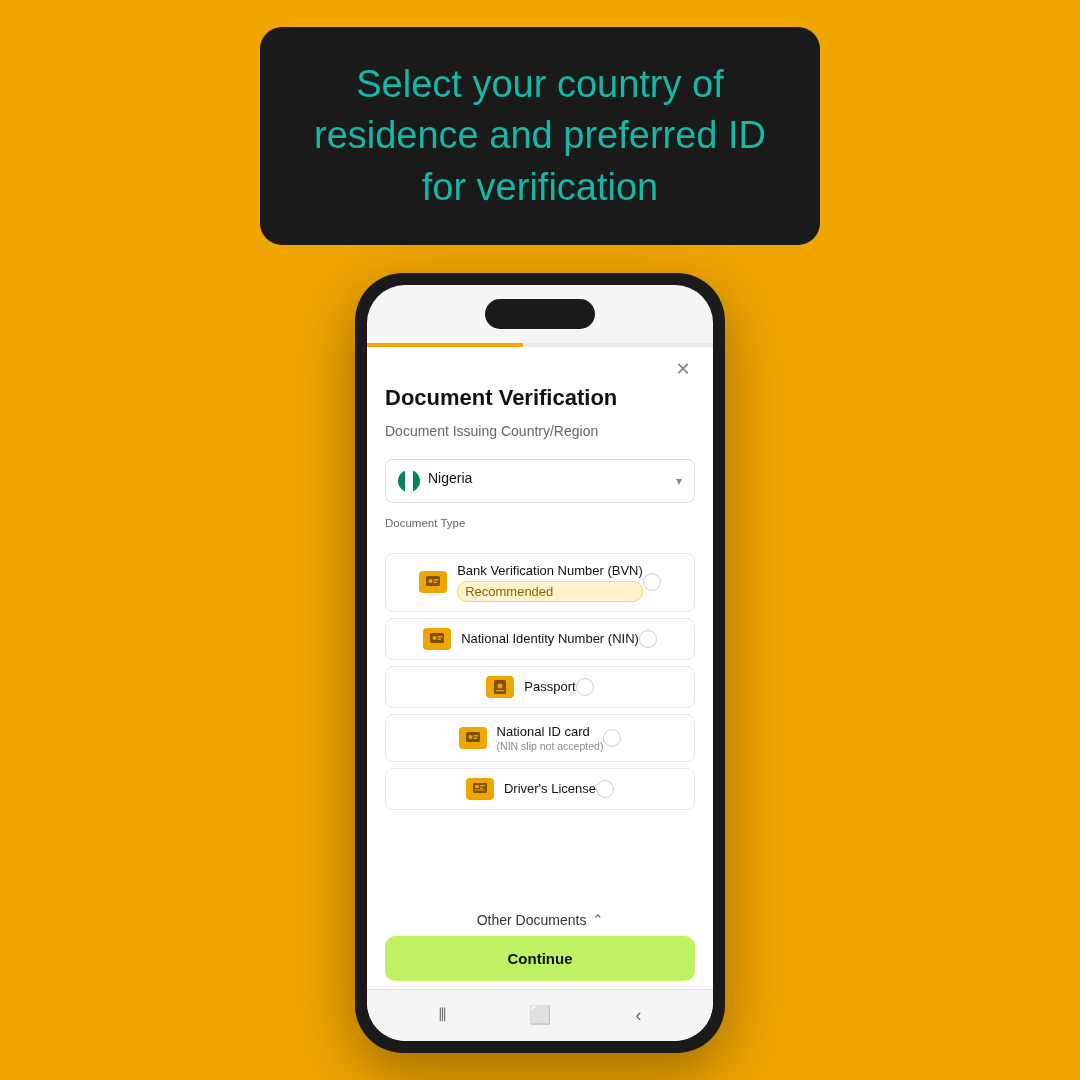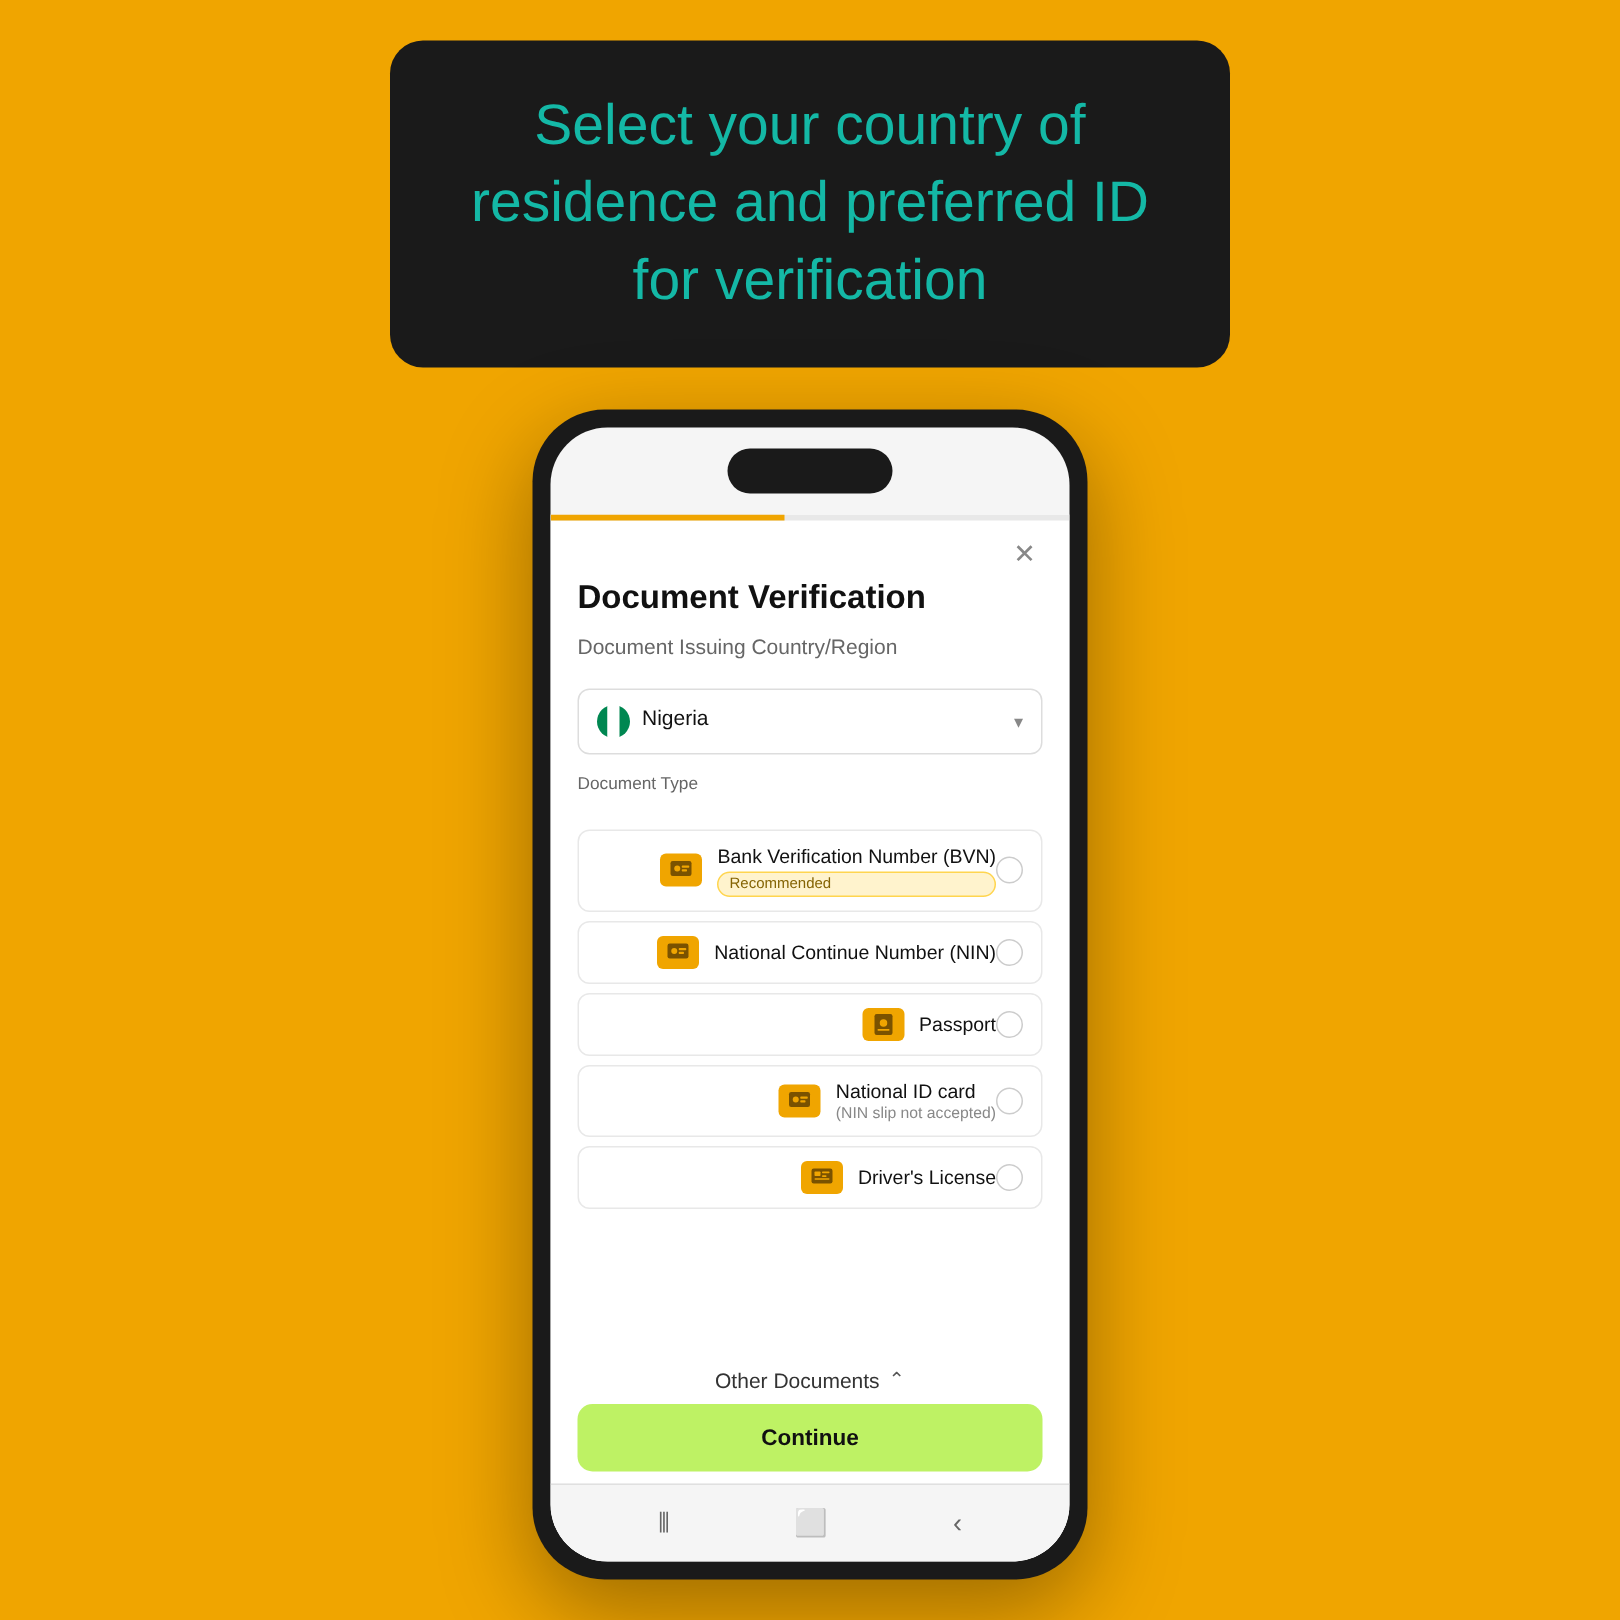--- a/index.html
+++ b/index.html
@@ -202,21 +202,21 @@
       gap: 6px;
       flex: 1;
     }
 
     .doc-option {
       border: 1.5px solid #e8e8e8;
       border-radius: 8px;
       padding: 9px 12px;
       display: flex;
       align-items: center;
-      justify-content: flex-end;
+      justify-content: center;
       cursor: pointer;
       background: #fff;
     }
 
     .doc-option-left {
       display: flex;
       align-items: center;
       gap: 10px;
     }
 
@@ -250,21 +250,21 @@
 
     .doc-sub {
       font-size: 10.5px;
       color: #888;
       margin-top: 1px;
     }
 
     .recommended-badge {
       background: #FFF3CD;
       color: #856404;
-      font-size: 10px;
+      font-size: 13px;
       padding: 2px 7px;
       border-radius: 10px;
       border: 1px solid #ffd54f;
       margin-top: 3px;
       display: inline-block;
     }
 
     .radio-circle {
       width: 18px;
       height: 18px;
@@ -393,21 +393,21 @@
               <div class="doc-option-left">
                 <div class="doc-icon">
                   <svg viewBox="0 0 16 16">
                       <rect x="1" y="2" width="14" height="10" rx="1.5" fill="#7a5200"></rect>
                       <circle cx="5.5" cy="7" r="2" fill="#F0A500"></circle>
                       <rect x="8.5" y="5" width="5" height="1.5" rx="0.5" fill="#F0A500"></rect>
                       <rect x="8.5" y="7.5" width="3.5" height="1.5" rx="0.5" fill="#F0A500"></rect>
                     </svg>
                 </div>
                 <div class="doc-text">
-                  <span class="doc-name">National Continue Number (NIN)</span>
+                  <span class="doc-name">National Identity Number (NIN)</span>
                 </div>
               </div>
               <div class="radio-circle"></div>
             </div>
 
             <div class="doc-option">
               <div class="doc-option-left">
                 <div class="doc-icon">
                   <svg viewBox="0 0 16 16">
                       <rect x="2" y="1" width="12" height="14" rx="1.5" fill="#7a5200"></rect>

